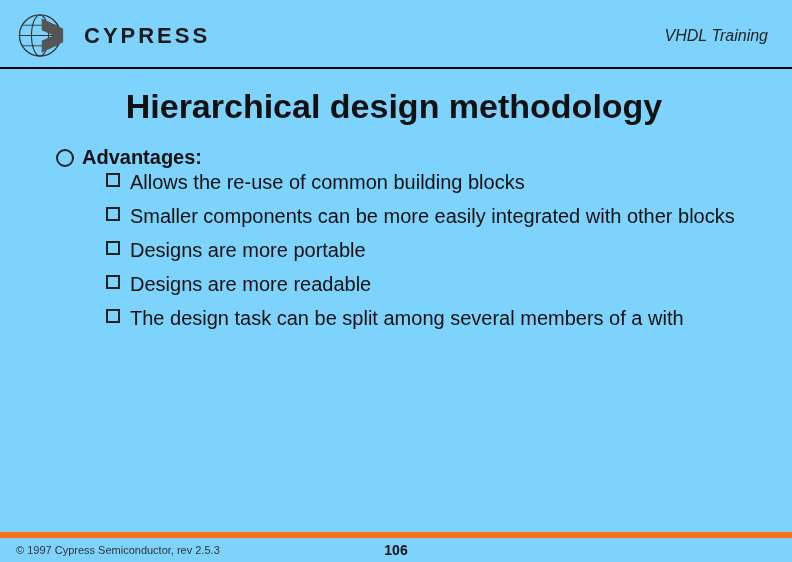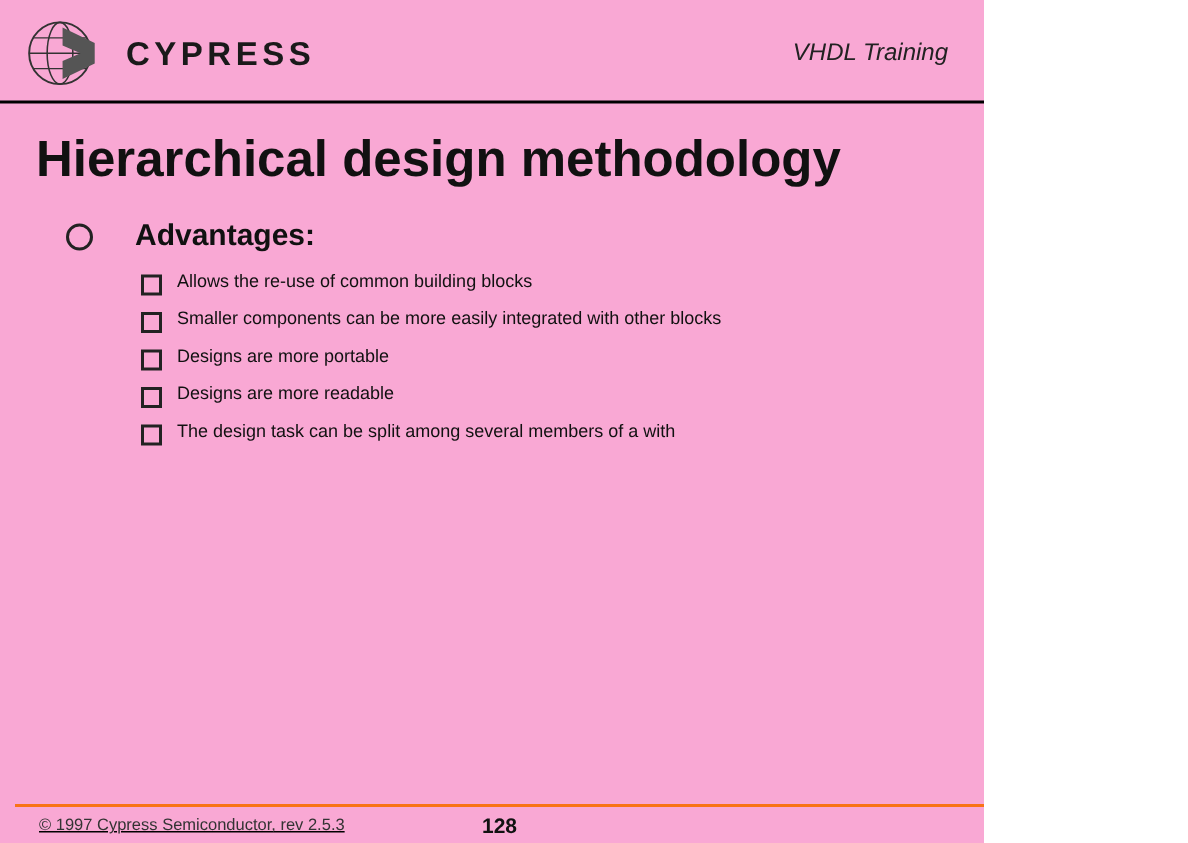--- a/index.html
+++ b/index.html
@@ -6,23 +6,23 @@
 
     body {
       width: 792px;
       height: 562px;
       background: #ffffff;
       font-family: 'Times New Roman', Times, serif;
       overflow: hidden;
     }
 
     .slide {
-      width: 656px;
+      width: 792px;
       height: 562px;
-      background: #f9a8d4;
+      background: #7dd3fc;
       position: relative;
       padding: 0;
     }
 
     
     .header {
       display: flex;
       align-items: center;
       justify-content: space-between;
       padding: 8px 24px 4px 16px;
@@ -51,40 +51,40 @@
 
     .header-title {
       font-size: 16px;
       font-style: italic;
       color: #222;
       font-family: Arial, sans-serif;
     }
 
     
     .content {
-      padding: 18px 40px 0 24px;
+      padding: 18px 40px 0 36px;
+      text-align: center;
     }
 
     .slide-title {
       font-size: 34px;
       font-weight: bold;
       color: #111;
       margin-bottom: 20px;
       font-family: Arial, sans-serif;
     }
 
     .advantages-section {
       margin-left: 20px;
     }
 
     .advantages-header {
       display: flex;
       align-items: center;
-      gap: 28px;
-      margin-bottom: 10px;
+      gap: 8px;
     }
 
     .circle-bullet {
       width: 18px;
       height: 18px;
       border-radius: 50%;
       border: 2px solid #222;
       display: inline-block;
       flex-shrink: 0;
     }
@@ -110,38 +110,37 @@
 
     .sq-bullet {
       width: 14px;
       height: 14px;
       border: 2px solid #222;
       margin-top: 4px;
       flex-shrink: 0;
     }
 
     .bullet-text {
-      font-size: 12px;
+      font-size: 20px;
       color: #111;
       line-height: 1.35;
       font-family: Arial, sans-serif;
     }
 
     
     .footer {
       position: absolute;
       bottom: 0;
-      left: 10px;
+      left: 0;
       right: 0;
-      border-top: 2px solid #f97316;
+      border-top: 6px solid #f97316;
       display: flex;
       align-items: center;
       justify-content: space-between;
       padding: 6px 24px 6px 16px;
-      text-decoration: underline;
     }
 
     .footer-copy {
       font-size: 11px;
       color: #333;
       font-family: Arial, sans-serif;
     }
 
     .footer-page {
       font-size: 14px;
@@ -229,16 +228,16 @@
         <li class="bullet-item">
           <span class="sq-bullet"></span>
           <span class="bullet-text">The design task can be split among several members of a with</span>
         </li>
       </ul>
     </div>
   </div>
 
   <div class="footer">
     <span class="footer-copy">© 1997 Cypress Semiconductor, rev 2.5.3</span>
-    <span class="footer-page">128</span>
+    <span class="footer-page">106</span>
   </div>
 
 </div>
 
 </body></html>

